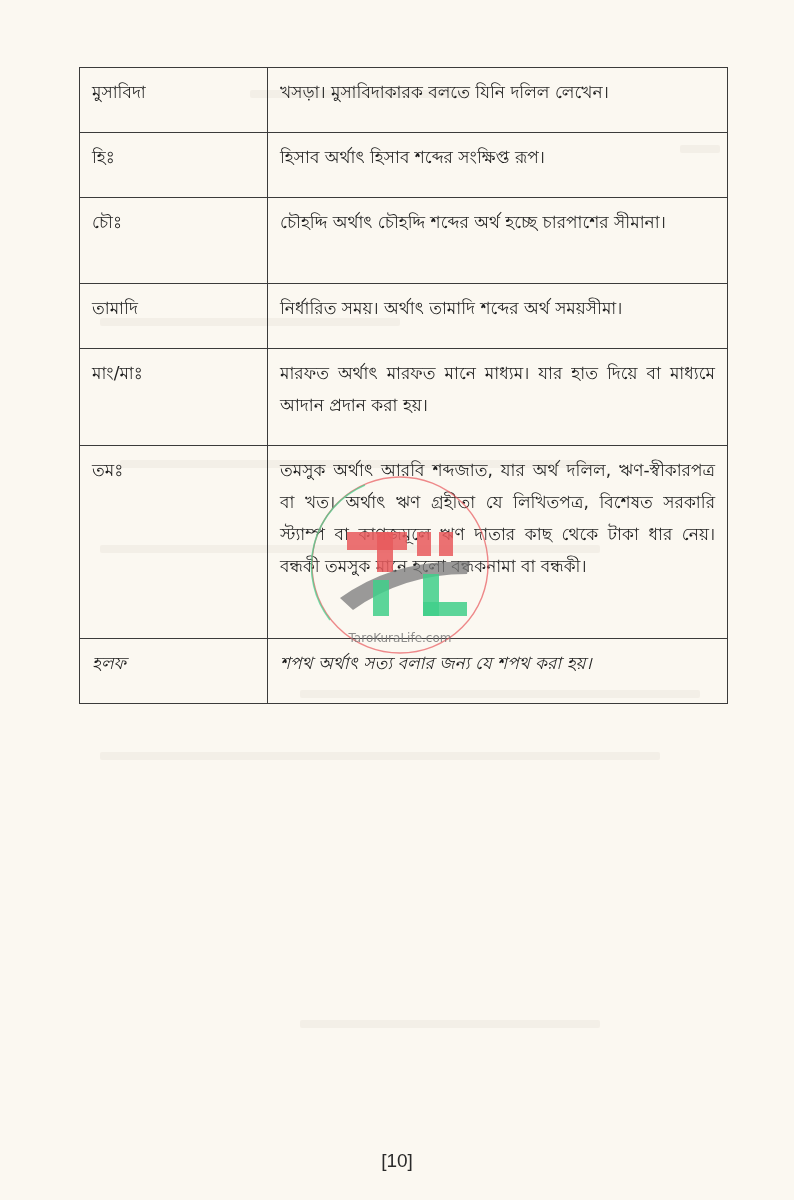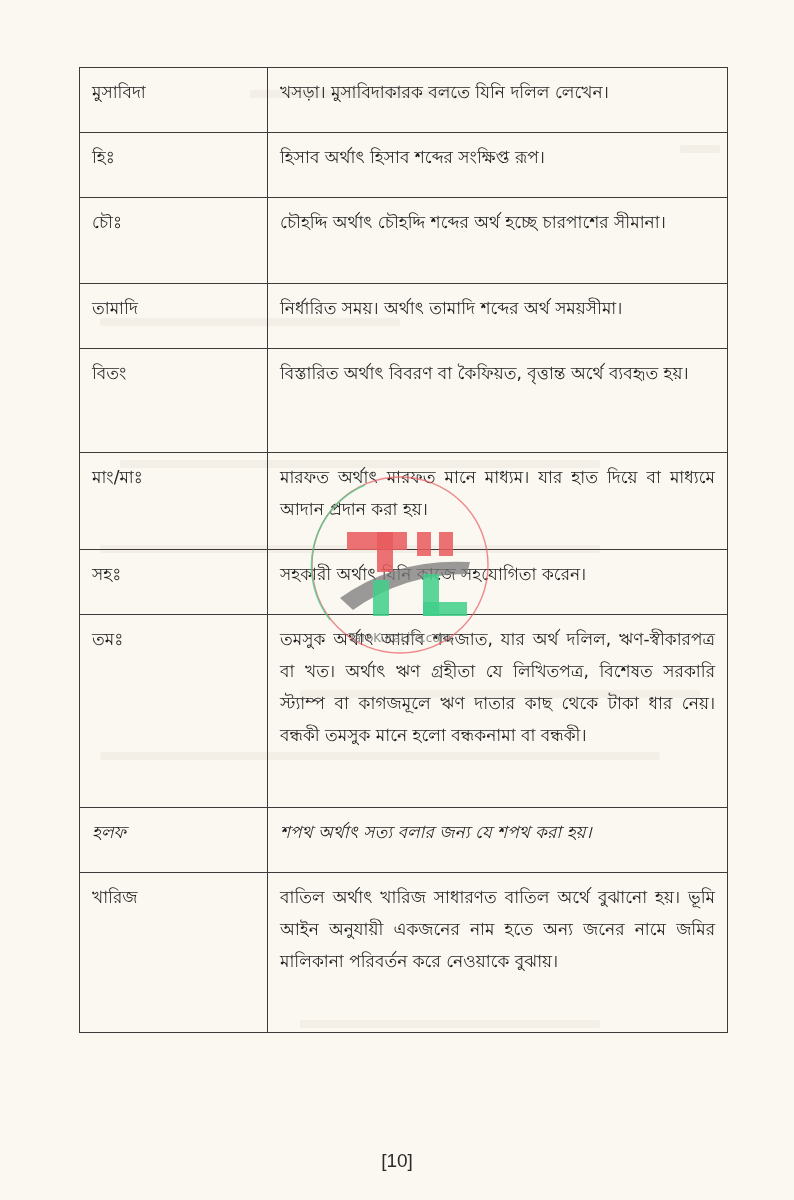--- a/index.html
+++ b/index.html
@@ -69,43 +69,31 @@
         <td class="def">হিসাব অর্থাৎ হিসাব শব্দের সংক্ষিপ্ত রূপ।</td>
       </tr>
       <tr style="height: 86px;">
         <td class="term">চৌঃ</td>
         <td class="def">চৌহদ্দি অর্থাৎ চৌহদ্দি শব্দের অর্থ হচ্ছে চারপাশের সীমানা।</td>
       </tr>
       <tr style="height: 52px;">
         <td class="term">তামাদি</td>
         <td class="def">নির্ধারিত সময়। অর্থাৎ তামাদি শব্দের অর্থ সময়সীমা।</td>
       </tr>
-      <tr style="height: 104px;">
-        <td class="term">বিতং</td>
-        <td class="def">বিস্তারিত অর্থাৎ বিবরণ বা কৈফিয়ত, বৃত্তান্ত অর্থে ব্যবহৃত হয়।</td>
-      </tr>
       <tr style="height: 88px;">
         <td class="term">মাং/মাঃ</td>
         <td class="def">মারফত অর্থাৎ মারফত মানে মাধ্যম। যার হাত দিয়ে বা মাধ্যমে আদান প্রদান করা হয়।</td>
-      </tr>
-      <tr style="height: 58px;">
-        <td class="term">সহঃ</td>
-        <td class="def">সহকারী অর্থাৎ যিনি কাজে সহযোগিতা করেন।</td>
       </tr>
       <tr style="height: 193px;">
         <td class="term">তমঃ</td>
         <td class="def">তমসুক অর্থাৎ আরবি শব্দজাত, যার অর্থ দলিল, ঋণ-স্বীকারপত্র বা খত। অর্থাৎ ঋণ গ্রহীতা যে লিখিতপত্র, বিশেষত সরকারি স্ট্যাম্প বা কাগজমূলে ঋণ দাতার কাছ থেকে টাকা ধার নেয়। বন্ধকী তমসুক মানে হলো বন্ধকনামা বা বন্ধকী।</td>
       </tr>
       <tr style="height: 57px; font-style: italic;">
         <td class="term">হলফ</td>
         <td class="def">শপথ অর্থাৎ সত্য বলার জন্য যে শপথ করা হয়।</td>
-      </tr>
-      <tr style="height: 160px;">
-        <td class="term">খারিজ</td>
-        <td class="def">বাতিল অর্থাৎ খারিজ সাধারণত বাতিল অর্থে বুঝানো হয়। ভূমি আইন অনুযায়ী একজনের নাম হতে অন্য জনের নামে জমির মালিকানা পরিবর্তন করে নেওয়াকে বুঝায়।</td>
       </tr>
     </tbody>
   </table>
 
   <svg class="watermark" viewBox="0 0 190 190">
     <circle cx="95" cy="95" r="88" fill="none" stroke="#e8595c" stroke-width="1.4" opacity="0.7"></circle>
     <path d="M 25 150 A 88 88 0 0 1 60 15" fill="none" stroke="#3fcf8a" stroke-width="1.6" opacity="0.7"></path>
 
     <rect x="42" y="62" width="60" height="18" fill="#e8595c" opacity="0.85"></rect>
     <rect x="72" y="62" width="16" height="40" fill="#e8595c" opacity="0.85"></rect>

